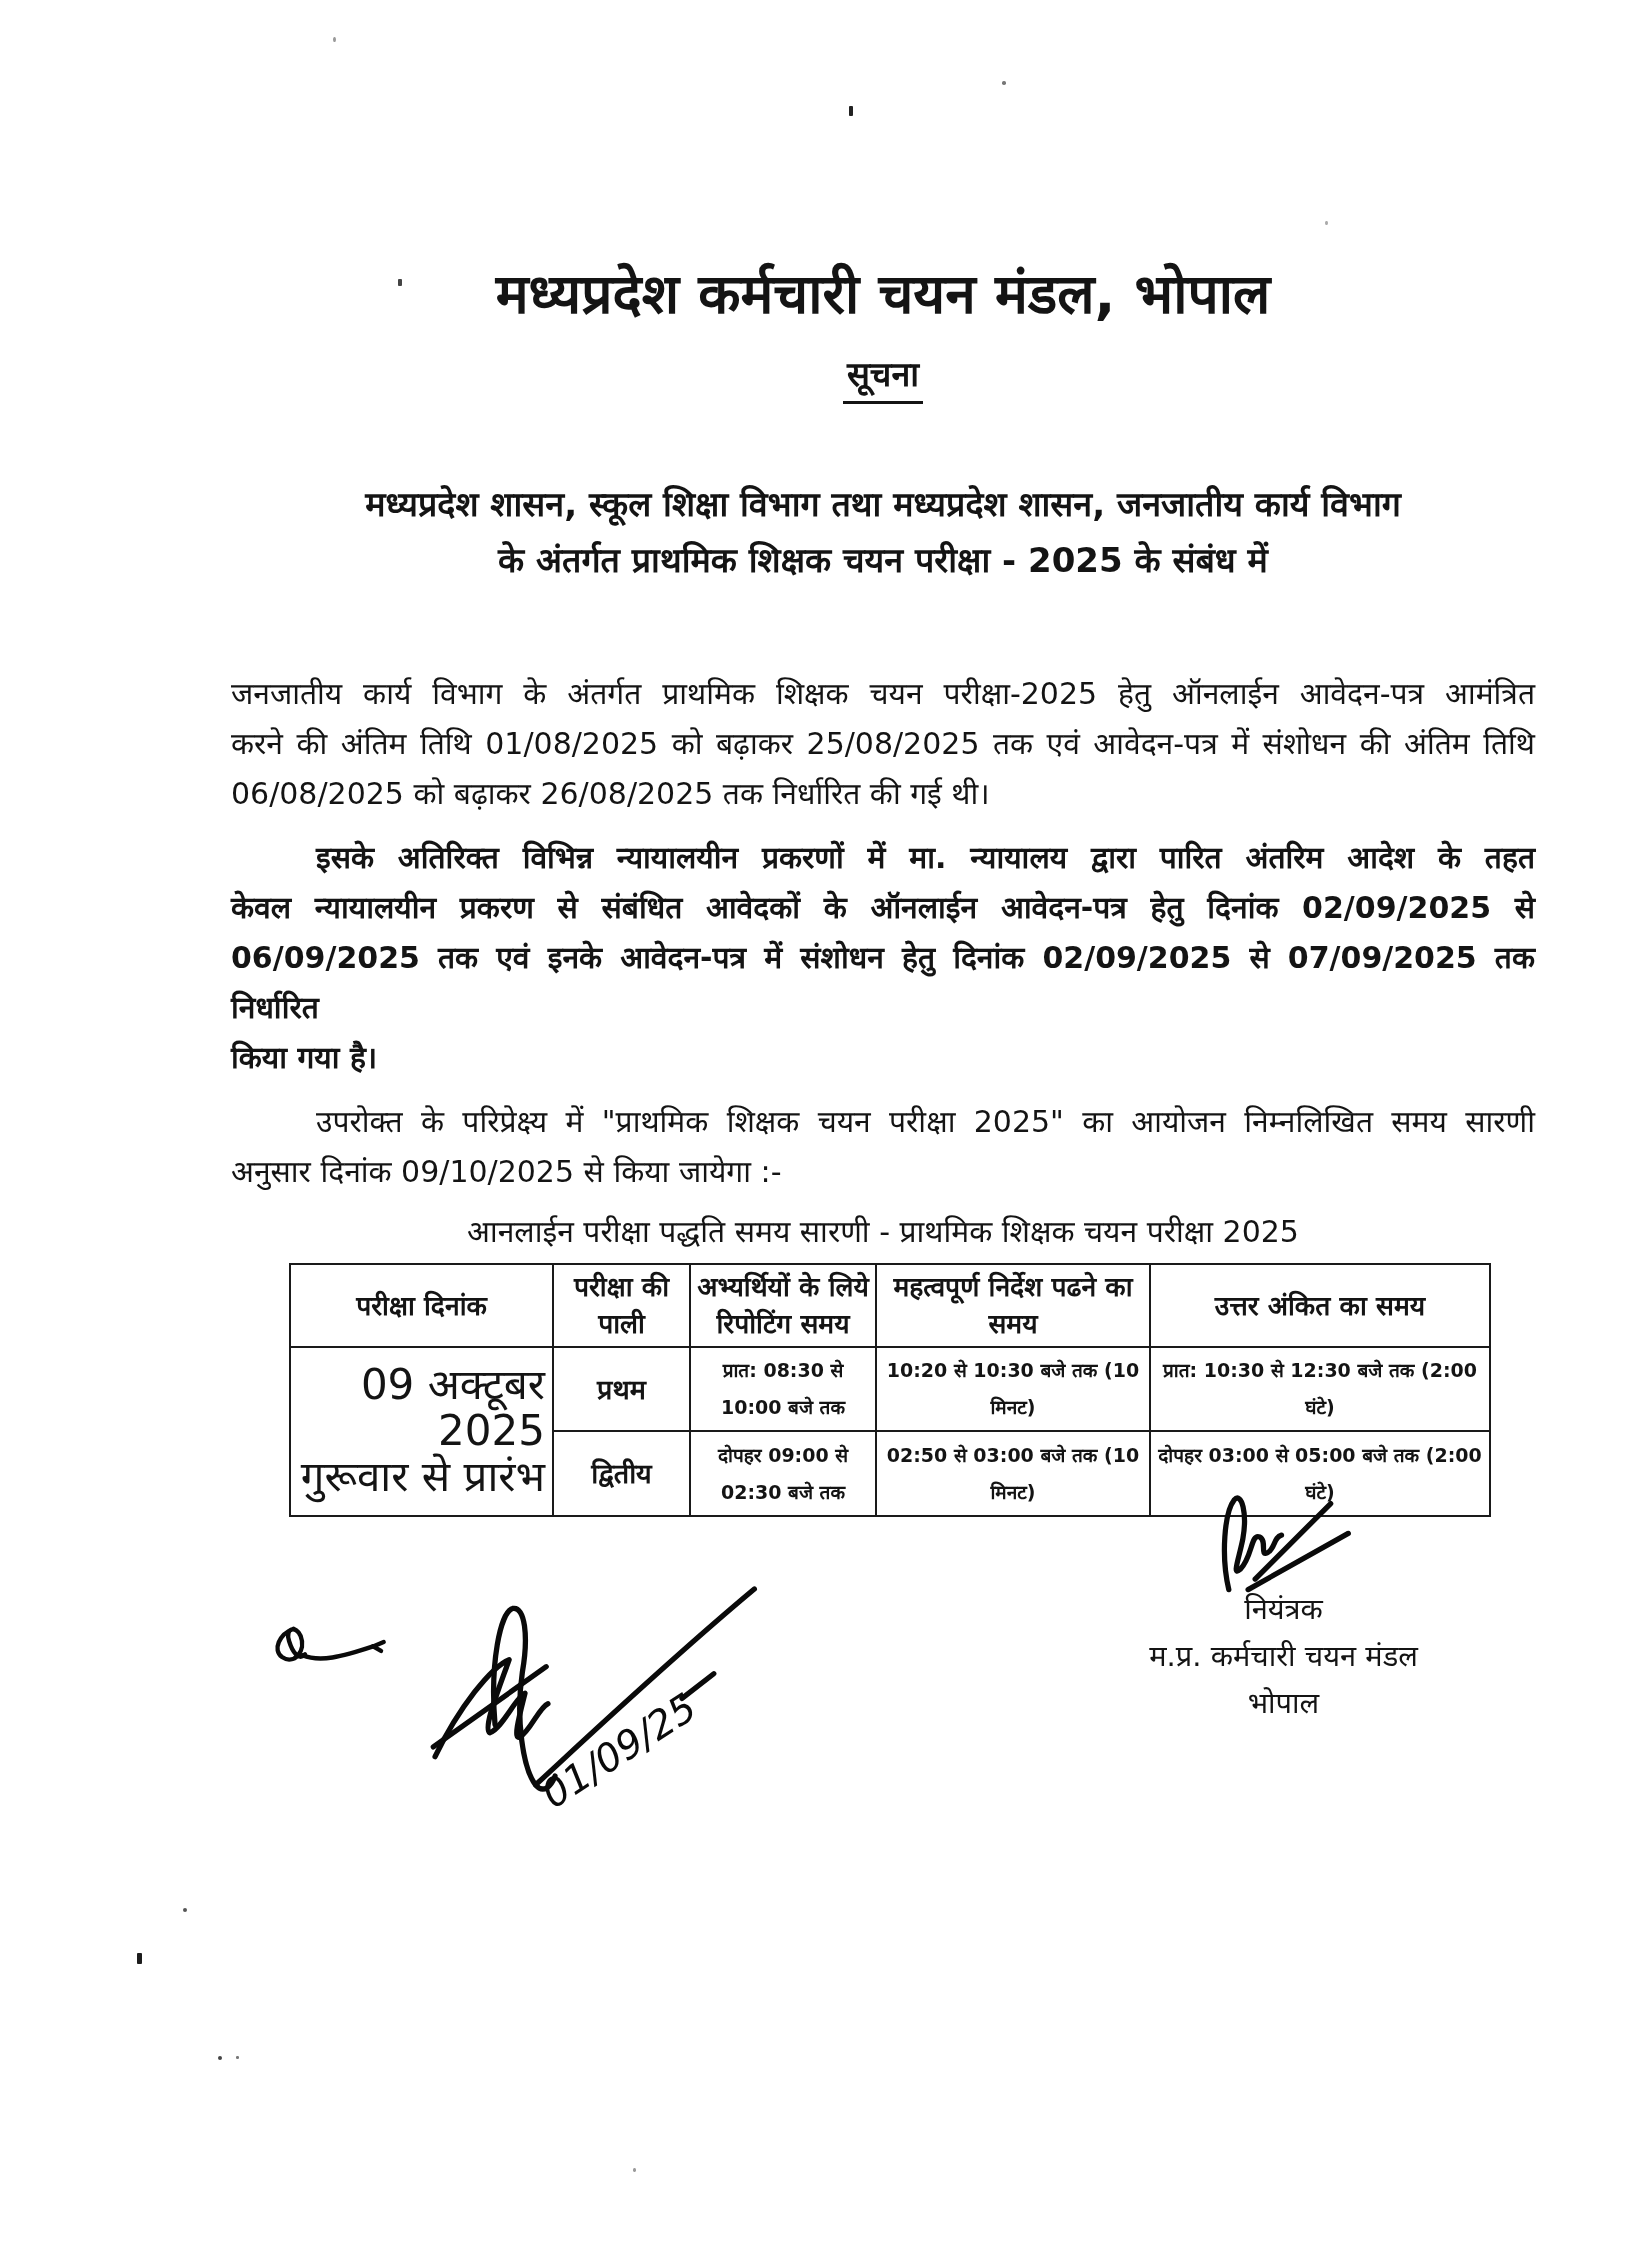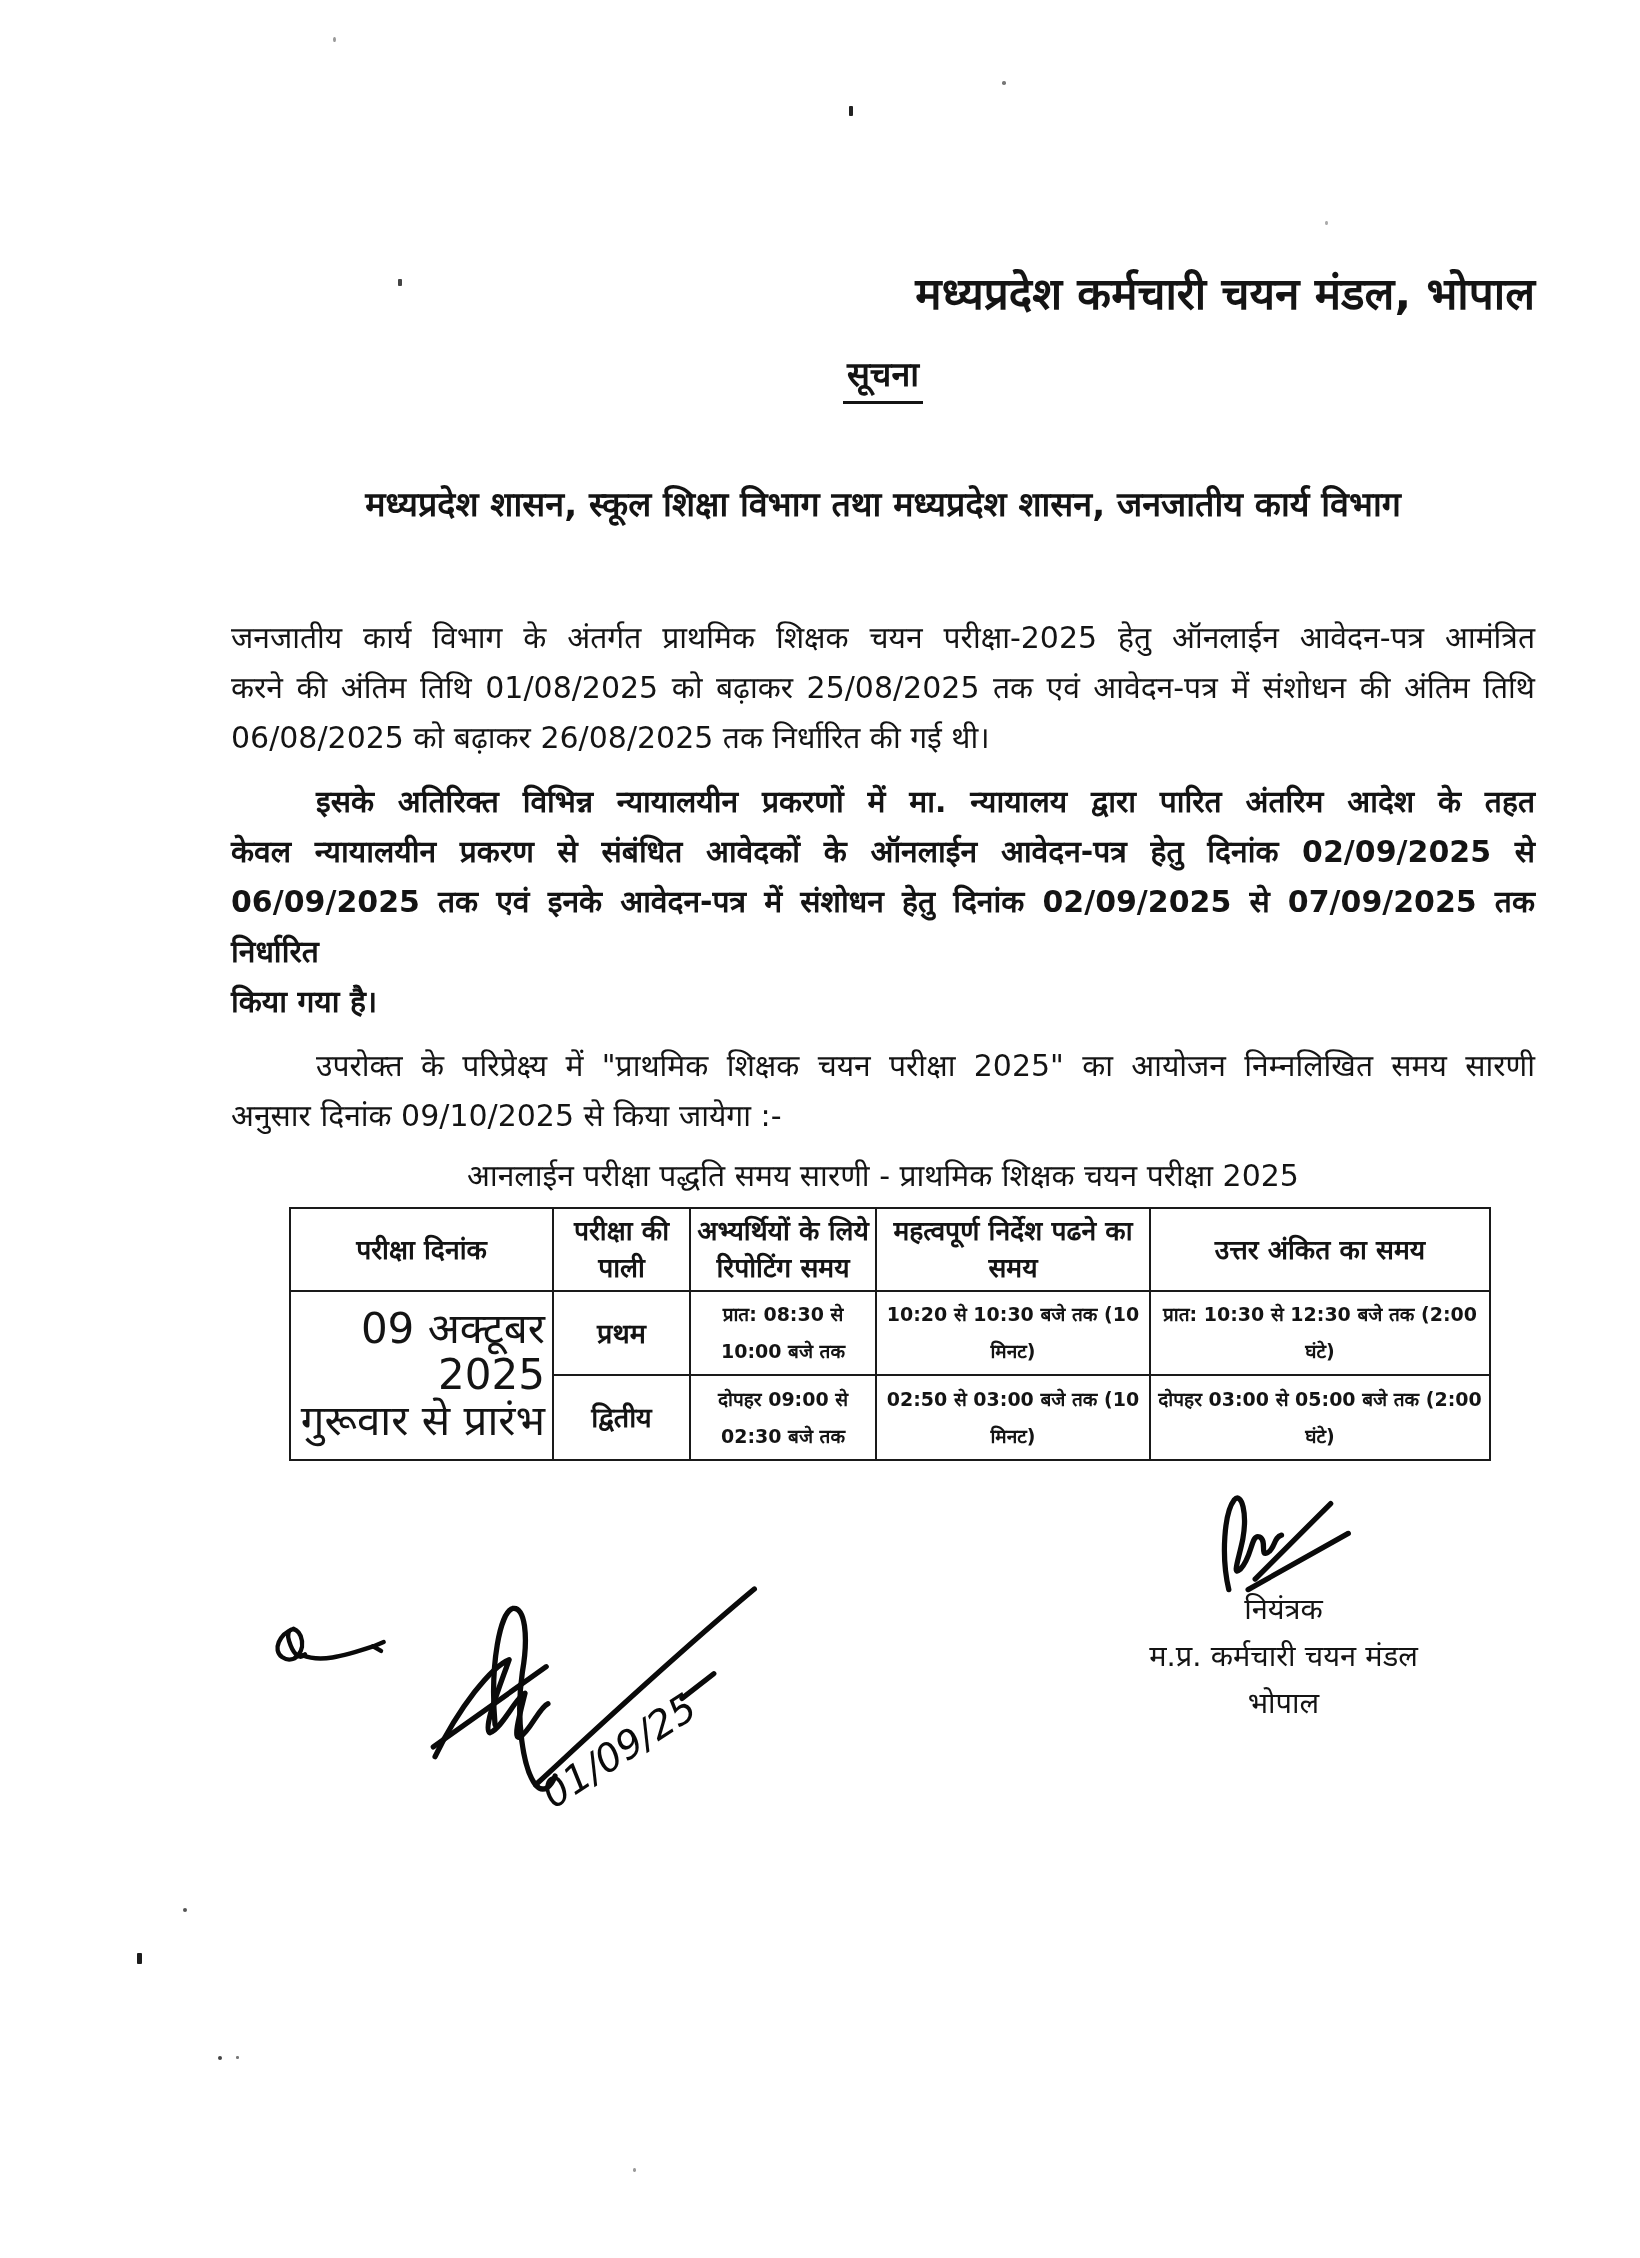--- a/index.html
+++ b/index.html
@@ -7,21 +7,21 @@
     position:relative;
     width:1641px;
     height:2258px;
     background:#ffffff;
     color:#141414;
     font-family:"DejaVu Sans","Liberation Sans",sans-serif;
     overflow:hidden;
   }
   .content{padding:265px 106px 0 231px;}
 
-  .doc-title{text-align:right;font-size:44px;font-weight:bold;line-height:58px;}
+  .doc-title{text-align:center;font-size:55px;font-weight:bold;line-height:58px;}
   .notice{margin-top:26.5px;text-align:center;font-size:34px;font-weight:bold;line-height:49px;}
   .notice .ul{display:inline-block;border-bottom:3.5px solid #141414;padding:0 3.5px 2.6px;text-align:center;}
   .subject{margin-top:72px;text-align:center;font-size:34px;font-weight:bold;line-height:56px;}
 
   .para{font-size:30px;}
   .para .line{text-align:justify;text-align-last:justify;line-height:50px;white-space:normal;}
   .para .line.first{text-indent:85px;}
   .para .line.last{text-align-last:left;}
   .p1{margin-top:81px;}
   .p2{margin-top:14px;font-weight:bold;}
@@ -63,20 +63,21 @@
   <div class="content">
 
     <div class="doc-title">मध्यप्रदेश कर्मचारी चयन मंडल, भोपाल</div>
 
     <div class="notice">
       <span class="ul">सूचना</span>
     </div>
 
     <div class="subject">
       <div>मध्यप्रदेश शासन, स्कूल शिक्षा विभाग तथा मध्यप्रदेश शासन, जनजातीय कार्य विभाग</div>
+      <div>के अंतर्गत प्राथमिक शिक्षक चयन परीक्षा - 2025 के संबंध में</div>
     </div>
 
     <div class="para p1">
       <div class="line">जनजातीय कार्य विभाग के अंतर्गत प्राथमिक शिक्षक चयन परीक्षा-2025 हेतु ऑनलाईन आवेदन-पत्र आमंत्रित</div>
       <div class="line">करने की अंतिम तिथि 01/08/2025 को बढ़ाकर 25/08/2025 तक एवं आवेदन-पत्र में संशोधन की अंतिम तिथि</div>
       <div class="line last">06/08/2025 को बढ़ाकर 26/08/2025 तक निर्धारित की गई थी।</div>
     </div>
 
     <div class="para p2">
       <div class="line first">इसके अतिरिक्त विभिन्न न्यायालयीन प्रकरणों में मा. न्यायालय द्वारा पारित अंतरिम आदेश के तहत</div>

